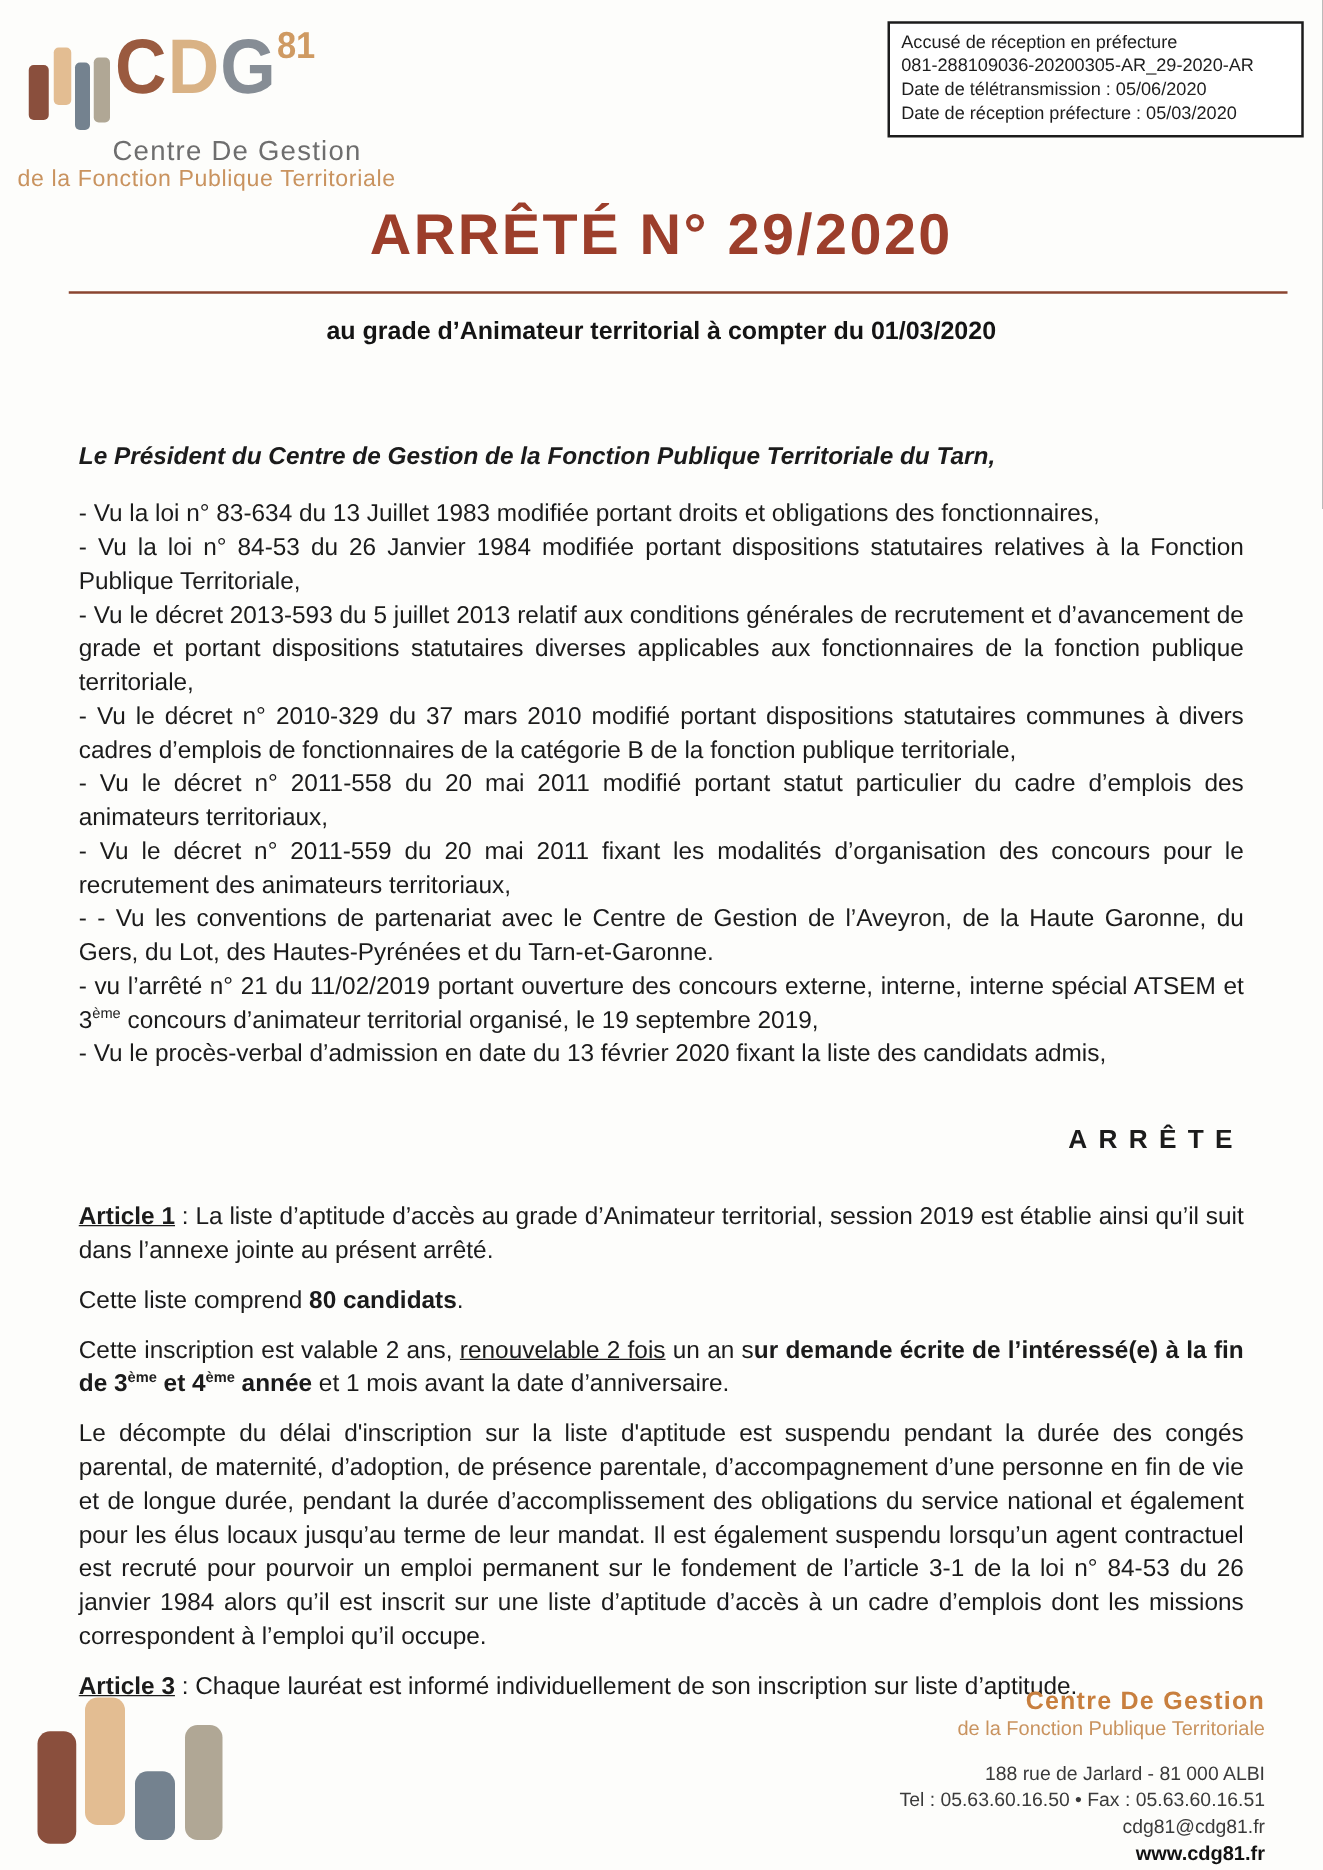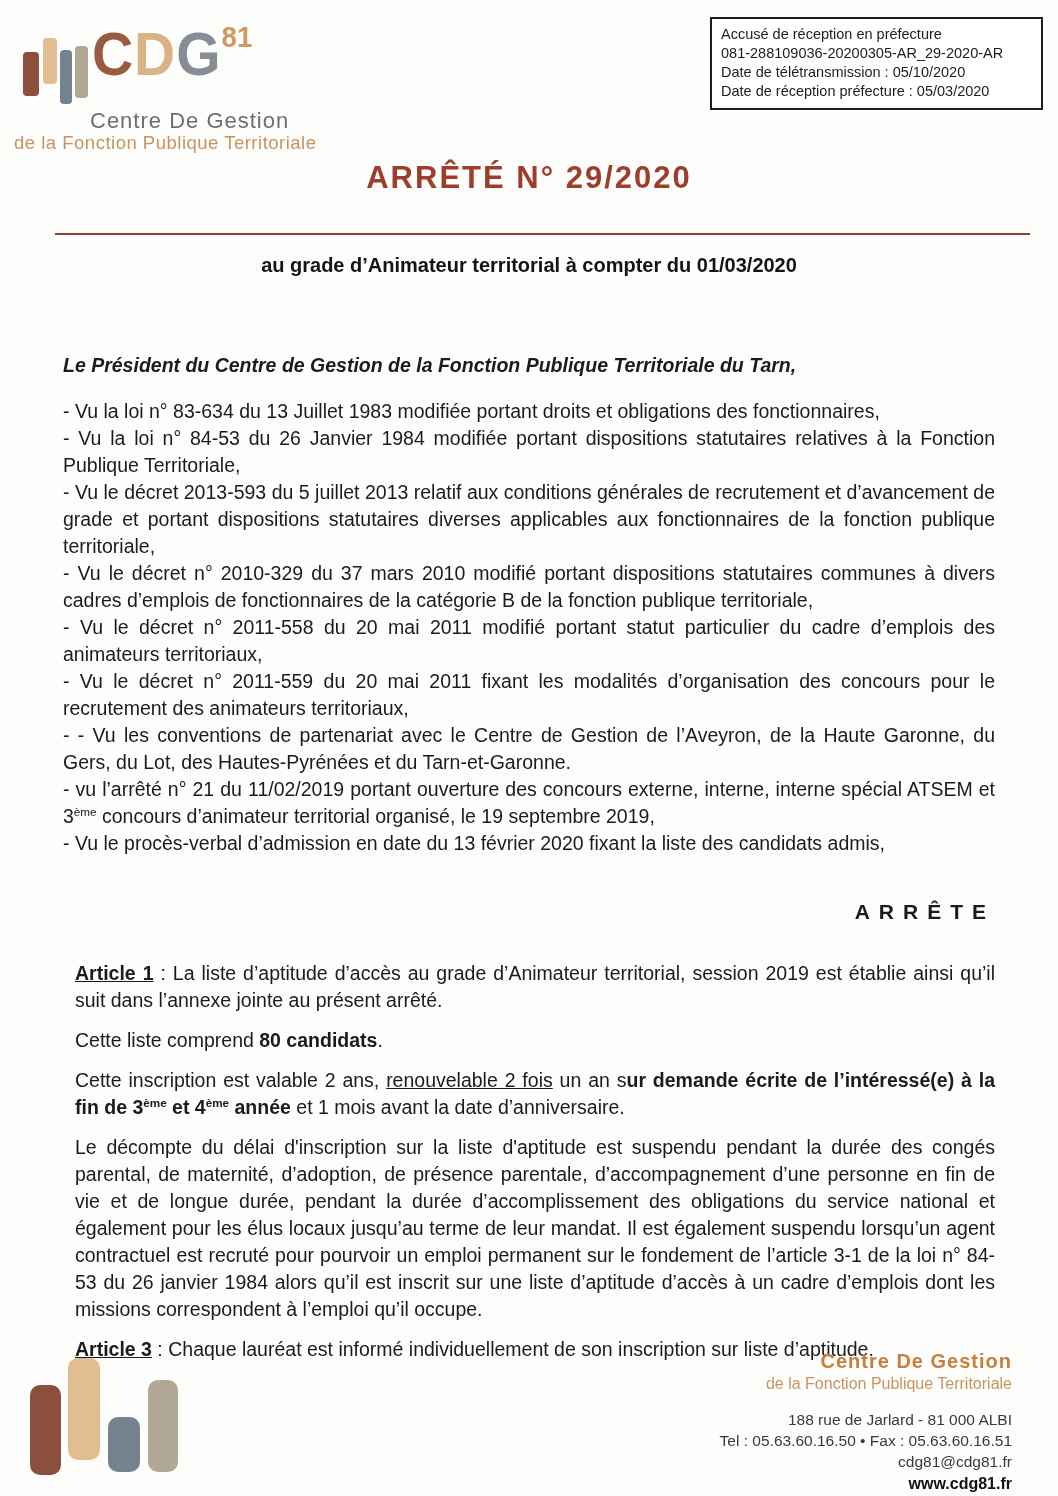--- a/index.html
+++ b/index.html
@@ -39,42 +39,42 @@
     font-size:22px;letter-spacing:1px;white-space:nowrap;
   }
   .logo-sub{
     position:absolute;left:-6px;top:106px;
     font-size:18.5px;letter-spacing:0.5px;white-space:nowrap;
   }
   
   .doc-title{
     position:absolute;top:160px;left:0;width:100%;
     text-align:center;
-    font-size:31px;font-weight:bold;letter-spacing:2px;
+    font-size:46px;font-weight:bold;letter-spacing:2px;
   }
   .title-rule{
     position:absolute;top:233px;left:55px;width:975px;height:2px;
   }
   .doc-subtitle{
     position:absolute;top:252px;left:0;width:100%;
     text-align:center;font-size:20px;font-weight:700;line-height:26px;
     color:#141414;
   }
   
   .body{
     position:absolute;top:352px;left:63px;width:932px;
     font-size:19.5px;line-height:27px;text-align:justify;
   }
   .president{font-weight:bold;margin:0 0 19px 0;font-style:italic;}
   .vu p{margin:0;}
   .arrete-heading{
     text-align:right;font-weight:bold;font-size:21px;
     letter-spacing:9px;margin:41px 0 35px 0;
   }
-  .body .para{margin:13px 0 0 12px;}
+  .body .para{margin:13px 0 0 0;}
   .body .para.first{margin-top:0;}
   .body sup{font-size:0.6em;line-height:0;vertical-align:super;}
   
   .footer-bars{position:absolute;left:28px;bottom:0;width:170px;height:145px;}
   .footer-bars .bar{position:absolute;border-radius:10px;}
   .f-bar1{left:2px;width:31px;height:90px;bottom:21px;}
   .f-bar2{left:40px;width:32px;height:102px;bottom:36px;}
   .f-bar3{left:80px;width:32px;height:55px;bottom:24px;}
   .f-bar4{left:120px;width:30px;height:92px;bottom:24px;}
   .footer-text{
@@ -87,21 +87,21 @@
   .footer-website{font-weight:bold;color:#111;font-size:16px;margin-top:1px;}
 </style>
 </head>
 <body>
 
 <div class="page">
 
   <div class="reception-box">
     <div>Accusé de réception en préfecture</div>
     <div>081-288109036-20200305-AR_29-2020-AR</div>
-    <div>Date de télétransmission : 05/10/2020</div>
+    <div>Date de télétransmission : 05/06/2020</div>
     <div>Date de réception préfecture : 05/03/2020</div>
   </div>
 
   <div class="logo">
     <div class="bar logo-bar1" style="background-color: rgb(138, 79, 61);"></div>
     <div class="bar logo-bar2" style="background-color: rgb(227, 189, 146);"></div>
     <div class="bar logo-bar3" style="background-color: rgb(116, 130, 143);"></div>
     <div class="bar logo-bar4" style="background-color: rgb(176, 167, 149);"></div>
     <div class="logo-letters"><span style="color: rgb(154, 90, 63);">C</span><span style="color: rgb(217, 178, 133);">D</span><span style="color: rgb(134, 141, 149);">G</span><span class="sup81" style="color: rgb(207, 154, 98);">81</span></div>
     <div class="logo-name" style="color: rgb(110, 110, 110);">Centre De Gestion</div>

